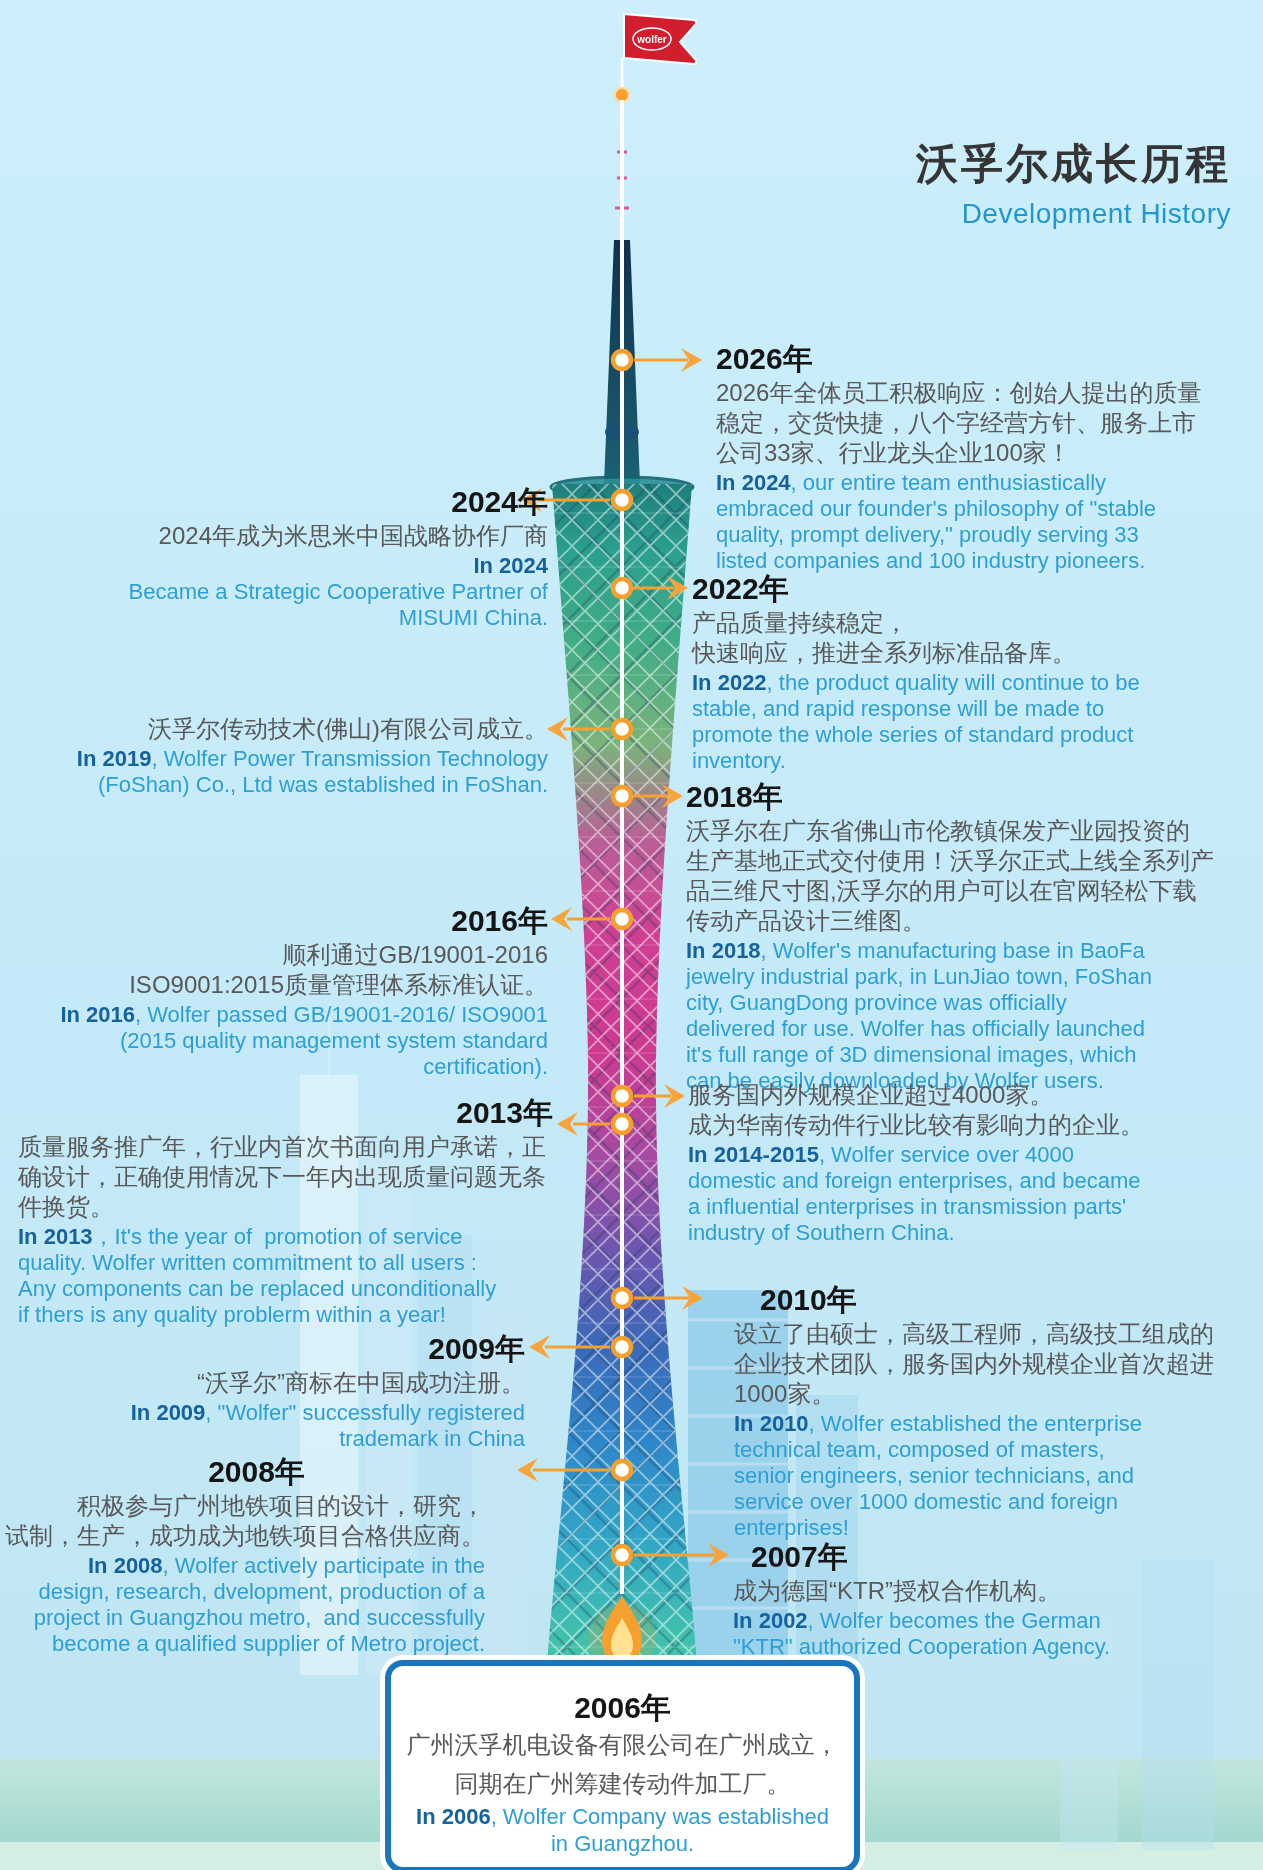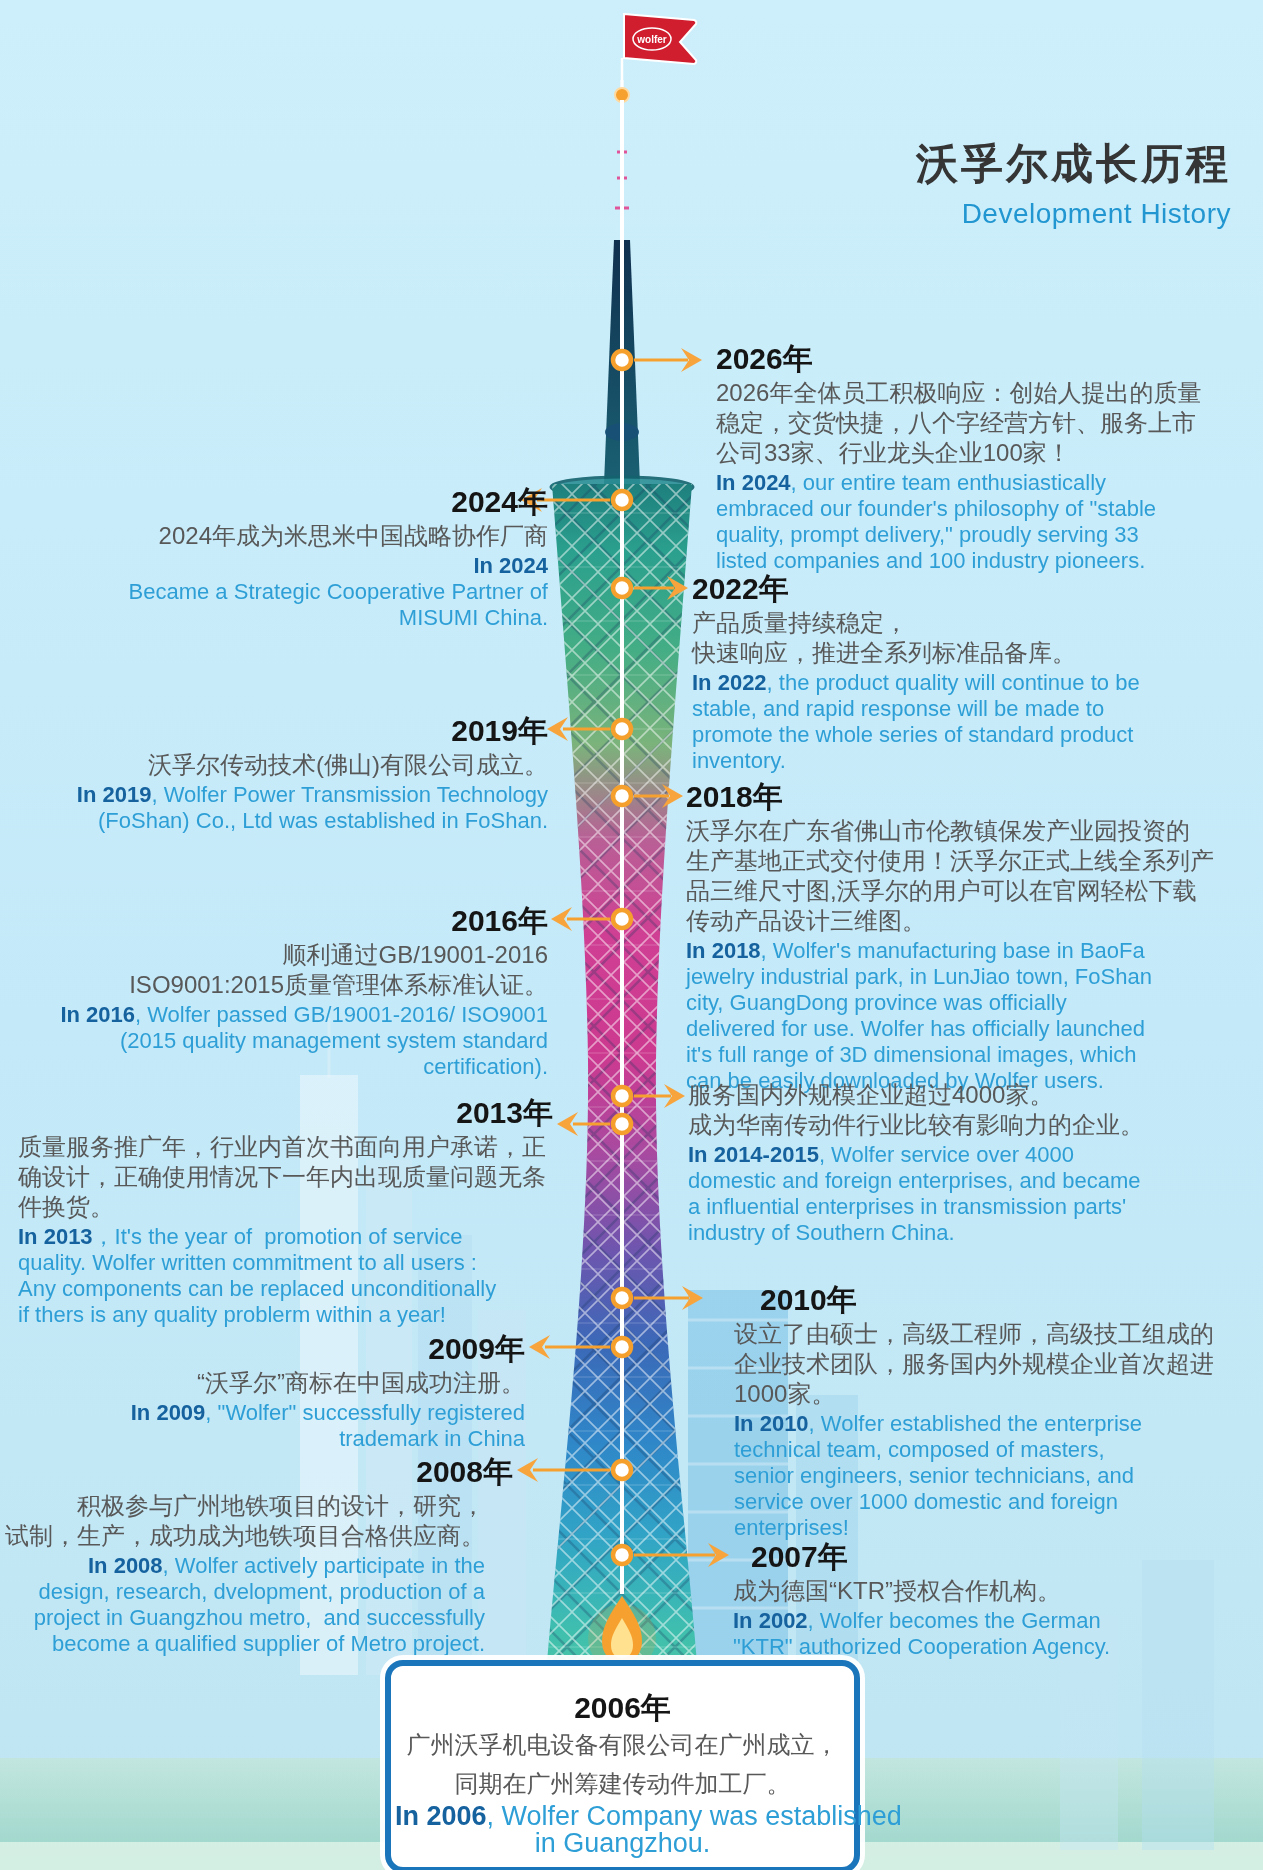--- a/index.html
+++ b/index.html
@@ -23,21 +23,21 @@
   .entry.left{text-align:right;}
   .entry.left.body-left .zh,.entry.left.body-left .en{text-align:left;}
 
   
   .founding-box{position:absolute;left:385px;top:1660px;width:455px;
         background:#ffffff;border:6px solid #1b75bb;border-radius:18px;
         box-shadow:0 0 0 5px rgba(255,255,255,.95);
         text-align:center;padding:25px 4px 10px 4px;}
   .founding-box .year{font-size:30px;font-weight:700;color:#151515;line-height:34px;}
   .founding-box .zh{font-size:24px;color:#585858;line-height:39px;white-space:pre;}
-  .founding-box .en{font-size:27px;color:#2e9fd6;line-height:27px;white-space:pre;}
+  .founding-box .en{font-size:22px;color:#2e9fd6;line-height:27px;white-space:pre;}
   .founding-box .en .lead{color:#15629f;font-weight:700;}
 </style>
 </head>
 <body>
 
 <div class="page">
 
   <svg class="scene" viewBox="0 0 1263 1870">
     <defs>
       <linearGradient id="towerGrad" gradientUnits="userSpaceOnUse" x1="0" y1="480" x2="0" y2="1680">
@@ -205,21 +205,20 @@
     <div class="year">2022年</div>
     <div class="zh">产品质量持续稳定，
 快速响应，推进全系列标准品备库。</div>
     <div class="en"><span class="lead">In 2022</span><span>, the product quality will continue to be
 stable, and rapid response will be made to
 promote the whole series of standard product
 inventory.</span></div>
   </div>
 
   <div class="entry left" style="left:20px;top:714px;width:528px;">
-    <div class="year">2019年</div>
     <div class="zh">沃孚尔传动技术(佛山)有限公司成立。</div>
     <div class="en"><span class="lead">In 2019</span><span>, Wolfer Power Transmission Technology
 (FoShan) Co., Ltd was established in FoShan.</span></div>
   </div>
 
   <div class="entry right" style="left:686px;top:780px;width:540px;">
     <div class="year">2018年</div>
     <div class="zh">沃孚尔在广东省佛山市伦教镇保发产业园投资的
 生产基地正式交付使用！沃孚尔正式上线全系列产
 品三维尺寸图,沃孚尔的用户可以在官网轻松下载
@@ -274,21 +273,21 @@
   </div>
 
   <div class="entry left" style="left:20px;top:1332px;width:505px;">
     <div class="year">2009年</div>
     <div class="zh">“沃孚尔”商标在中国成功注册。</div>
     <div class="en"><span class="lead">In 2009</span><span>, "Wolfer" successfully registered
 trademark in China</span></div>
   </div>
 
   <div class="entry left" style="left:0px;top:1455px;width:485px;">
-    <div class="year" style="margin-right:-28px;">2008年</div>
+    <div class="year" style="margin-right:-28px;text-align:center;">2008年</div>
     <div class="zh">积极参与广州地铁项目的设计，研究，
 试制，生产，成功成为地铁项目合格供应商。</div>
     <div class="en"><span class="lead">In 2008</span><span>, Wolfer actively participate in the
 design, research, dvelopment, production of a
 project in Guangzhou metro,  and successfully
 become a qualified supplier of Metro project.</span></div>
   </div>
 
   <div class="entry right" style="left:733px;top:1540px;width:510px;">
     <div class="year" style="margin-left:18px;">2007年</div>

